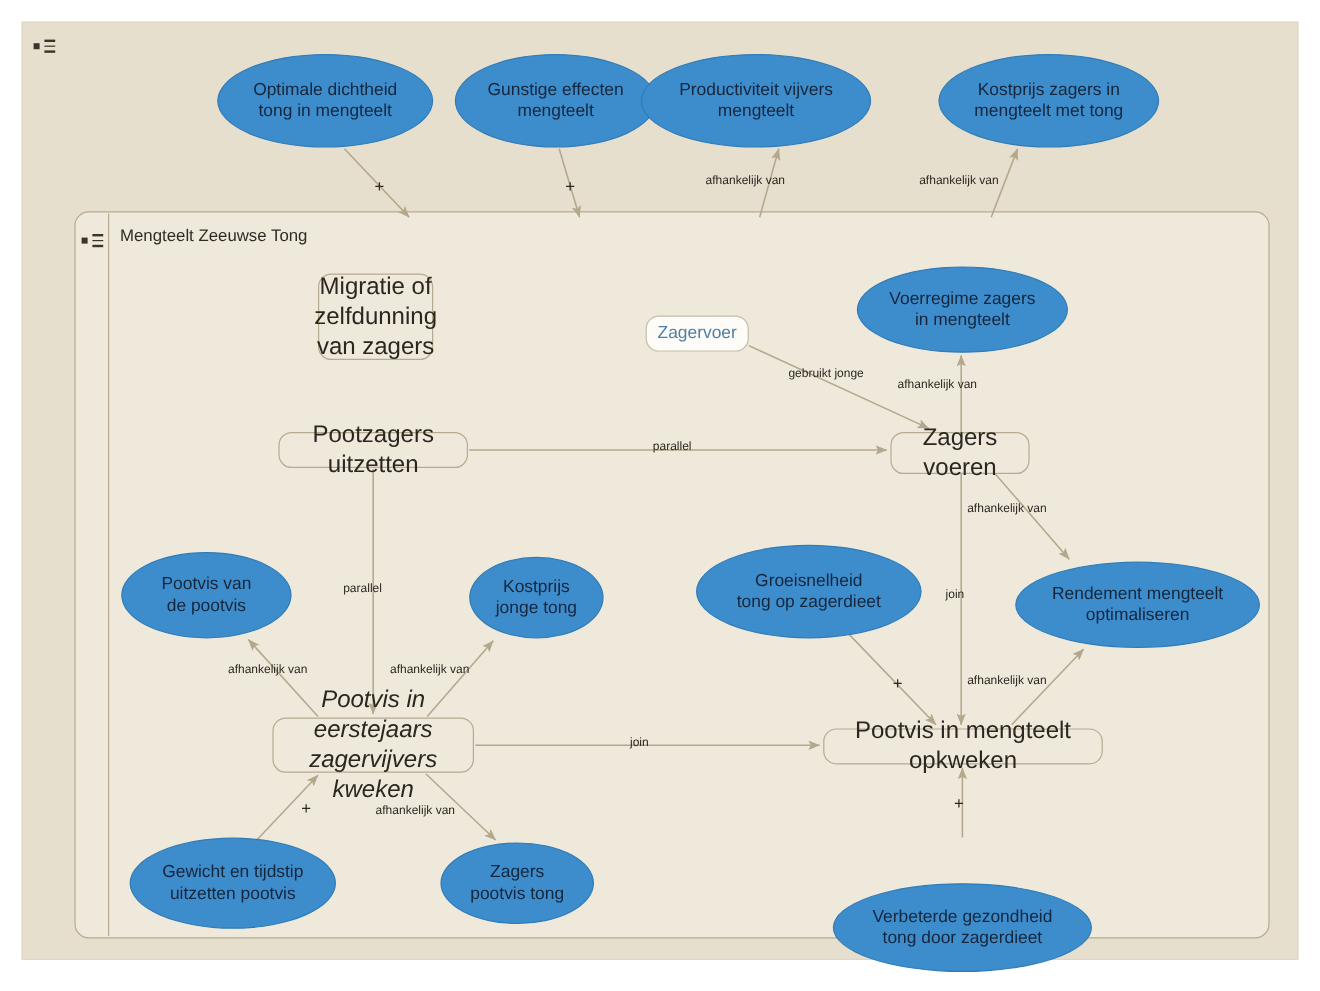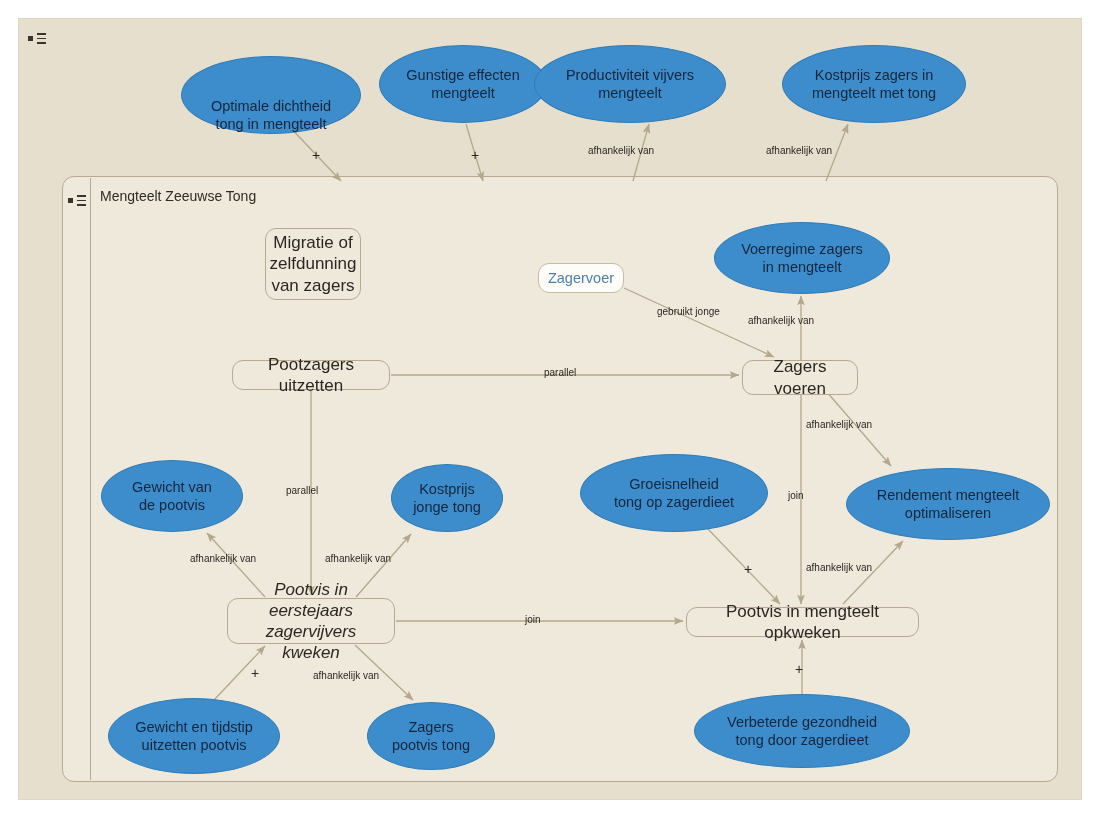--- a/index.html
+++ b/index.html
@@ -111,21 +111,21 @@
     border-radius: 50%;
     color: #15263c;
     font-size: 14.5px;
     padding: 0 12px;
   }
   .rrect {
     background: #efe9dc;
     border: 1.3px solid #b6ab91;
     border-radius: 11px;
     color: #2b2720;
-    font-size: 17px;
+    font-size: 20px;
     padding: 2px 9px;
   }
   .objnote {
     background: #fdfcf8;
     border: 1.3px solid #c6bda6;
     border-radius: 11px;
     color: #4f7fa6;
     font-size: 14.5px;
     padding: 2px 9px;
   }
@@ -191,21 +191,21 @@
         <path d="M 355,645 L 413,700" marker-end="url(#arrowhead)"></path>
         <path d="M 706,527 L 780,604" marker-end="url(#arrowhead)"></path>
         <path d="M 801,391 L 801,604" marker-end="url(#arrowhead)"></path>
         <path d="M 826,391 L 891,466" marker-end="url(#arrowhead)"></path>
         <path d="M 843,604 L 903,541" marker-end="url(#arrowhead)"></path>
         <path d="M 802,698 L 802,640" marker-end="url(#arrowhead)"></path>
       </g>
   </svg>
 
   <div id="nodes">
-      <div class="node ellipse" style="left: 181px; top: 56px; width: 180px; height: 78px; align-items: flex-end;">
+      <div class="node ellipse" style="left: 181px; top: 45px; width: 180px; height: 78px;">
         <div>
           <span>Optimale dichtheid</span>
           <span>tong in mengteelt</span>
         </div>
       </div>
       <div class="node ellipse" style="left: 379px; top: 45px; width: 168px; height: 78px;">
         <div>
           <span>Gunstige effecten</span>
           <span>mengteelt</span>
         </div>
@@ -245,21 +245,21 @@
           <span>Pootzagers uitzetten</span>
         </div>
       </div>
       <div class="node rrect" style="left: 742px; top: 360px; width: 116px; height: 35px;">
         <div>
           <span>Zagers voeren</span>
         </div>
       </div>
       <div class="node ellipse" style="left: 101px; top: 460px; width: 142px; height: 72px;">
         <div>
-          <span>Gewicht van</span>
+          <span>Pootvis van</span>
           <span>de pootvis</span>
         </div>
       </div>
       <div class="node ellipse" style="left: 391px; top: 464px; width: 112px; height: 68px;">
         <div>
           <span>Kostprijs</span>
           <span>jonge tong</span>
         </div>
       </div>
       <div class="node ellipse" style="left: 580px; top: 454px; width: 188px; height: 78px; align-items: center;">
@@ -290,21 +290,21 @@
           <span>Gewicht en tijdstip</span>
           <span>uitzetten pootvis</span>
         </div>
       </div>
       <div class="node ellipse" style="left: 367px; top: 702px; width: 128px; height: 68px;">
         <div>
           <span>Zagers</span>
           <span>pootvis tong</span>
         </div>
       </div>
-      <div class="node ellipse" style="left: 694px; top: 694px; width: 216px; height: 74px;">
+      <div class="node ellipse" style="left: 694px; top: 736px; width: 216px; height: 74px;">
         <div>
           <span>Verbeterde gezondheid</span>
           <span>tong door zagerdieet</span>
         </div>
       </div>
     </div>
   <div id="labels">
       <div class="plabel" style="left: 312px; top: 147px;">+</div>
       <div class="plabel" style="left: 471px; top: 147px;">+</div>
       <div class="elabel" style="left: 588px; top: 145px;">afhankelijk van</div>

